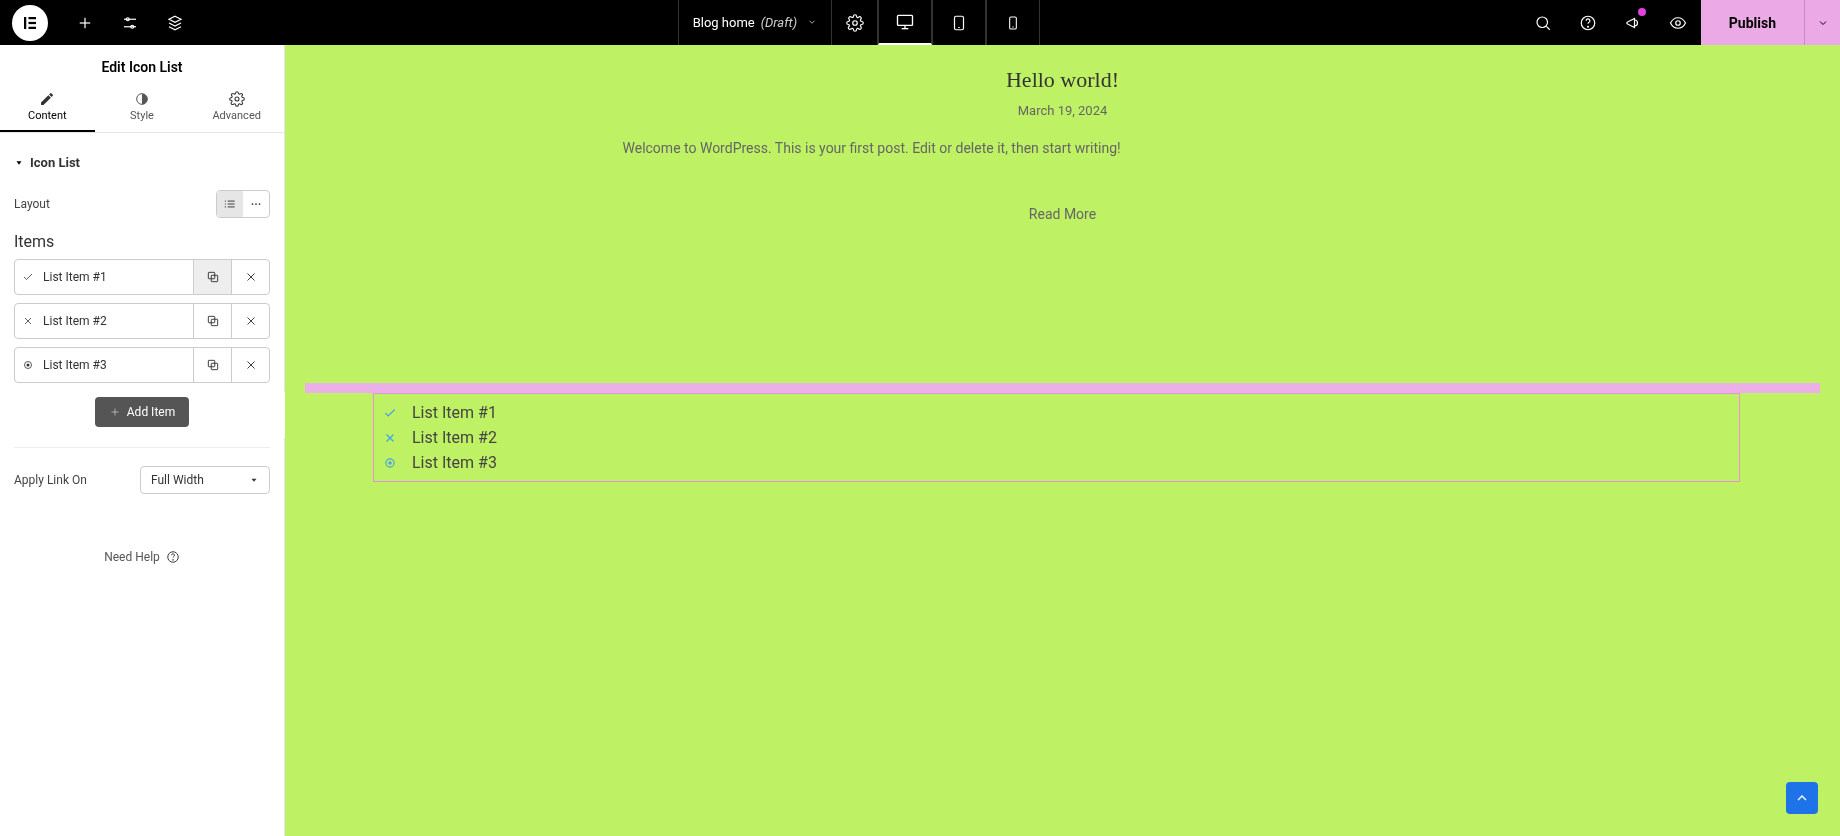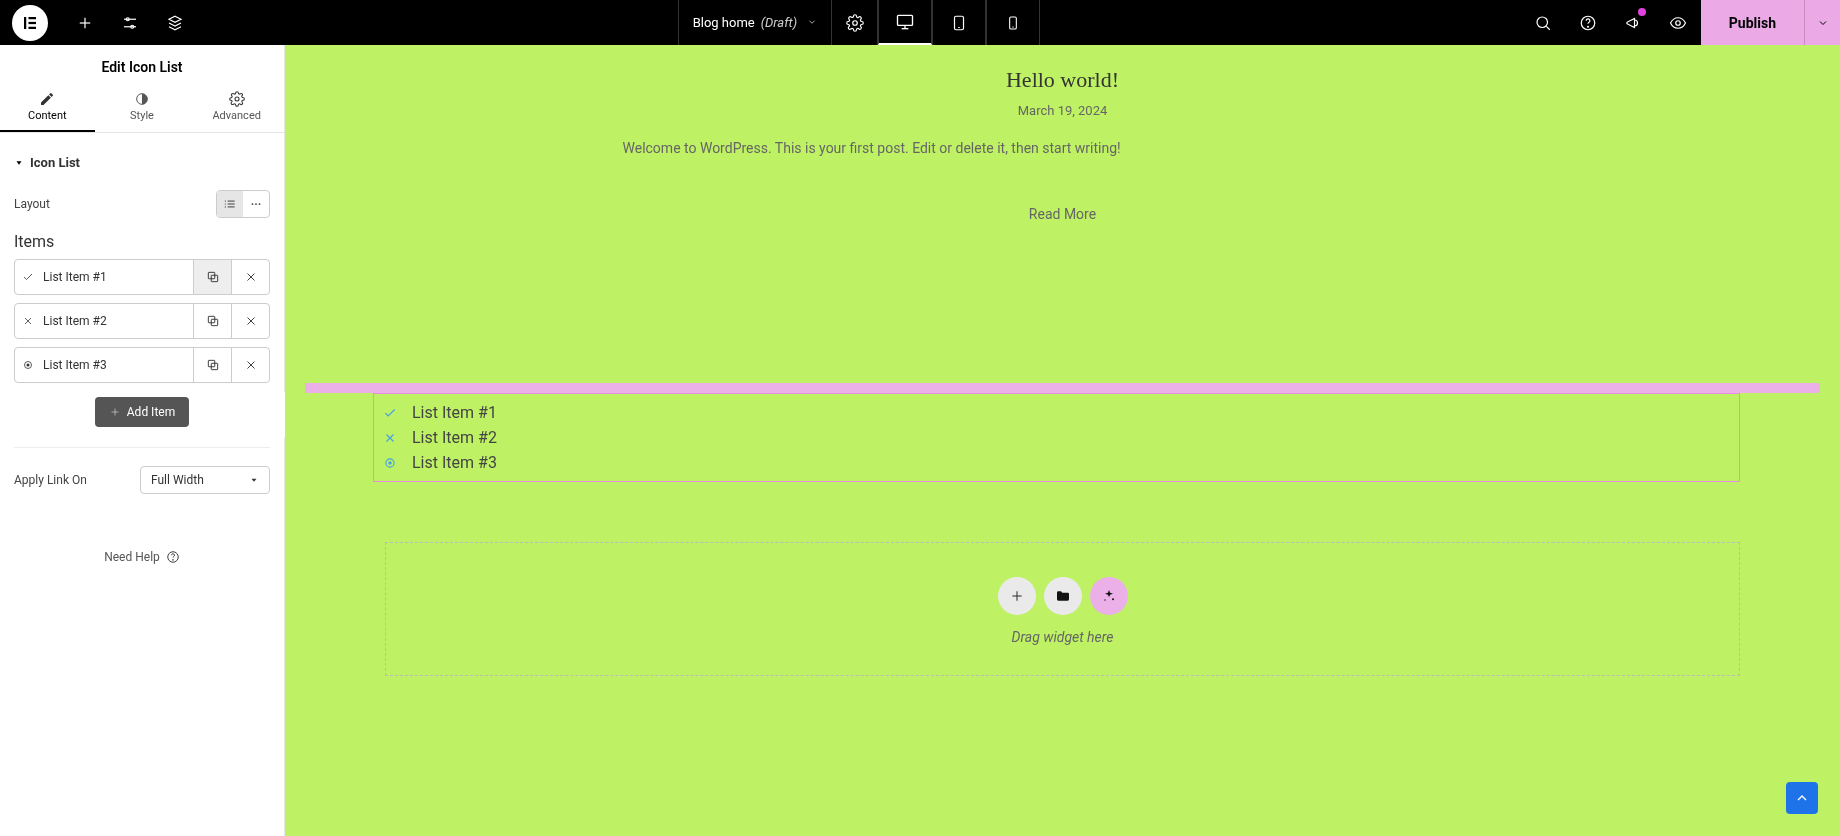--- a/index.html
+++ b/index.html
@@ -414,43 +414,20 @@
         <span class="wic">
             <svg viewBox="0 0 24 24">
               <circle cx="12" cy="12" r="7" fill="none" stroke="#4aa3df" stroke-width="2"></circle>
               <circle cx="12" cy="12" r="3" class="blue-f"></circle>
             </svg>
           </span>
         <span>List Item #3</span>
       </div>
     </div>
 
-    <div class="dropzone">
-      <div class="dz-btns">
-        <div class="dz-btn">
-          <svg viewBox="0 0 24 24" class="stroke">
-              <line x1="12" y1="5" x2="12" y2="19"></line>
-              <line x1="5" y1="12" x2="19" y2="12"></line>
-            </svg>
-        </div>
-        <div class="dz-btn">
-          <svg viewBox="0 0 24 24">
-              <path d="M3 7a2 2 0 0 1 2-2h4l2 2h8a2 2 0 0 1 2 2v8a2 2 0 0 1-2 2H5a2 2 0 0 1-2-2z" fill="#111"></path>
-            </svg>
-        </div>
-        <div class="dz-btn ai">
-          <svg viewBox="0 0 24 24">
-              <path d="M12 3l1.5 4L18 8.5l-4.5 1.5L12 14l-1.5-4L6 8.5 10.5 7z" fill="#111"></path>
-              <circle cx="18" cy="17" r="1.5" fill="#111"></circle>
-              <circle cx="6" cy="18" r="1" fill="#111"></circle>
-            </svg>
-        </div>
-      </div>
-      <div class="dz-text">Drag widget here</div>
-    </div>
 
     <div class="scrolltop">
       <svg viewBox="0 0 24 24">
           <polyline points="6 15 12 9 18 15" stroke-width="2"></polyline>
         </svg>
     </div>
   </div>
 </div>
 
 </body></html>

